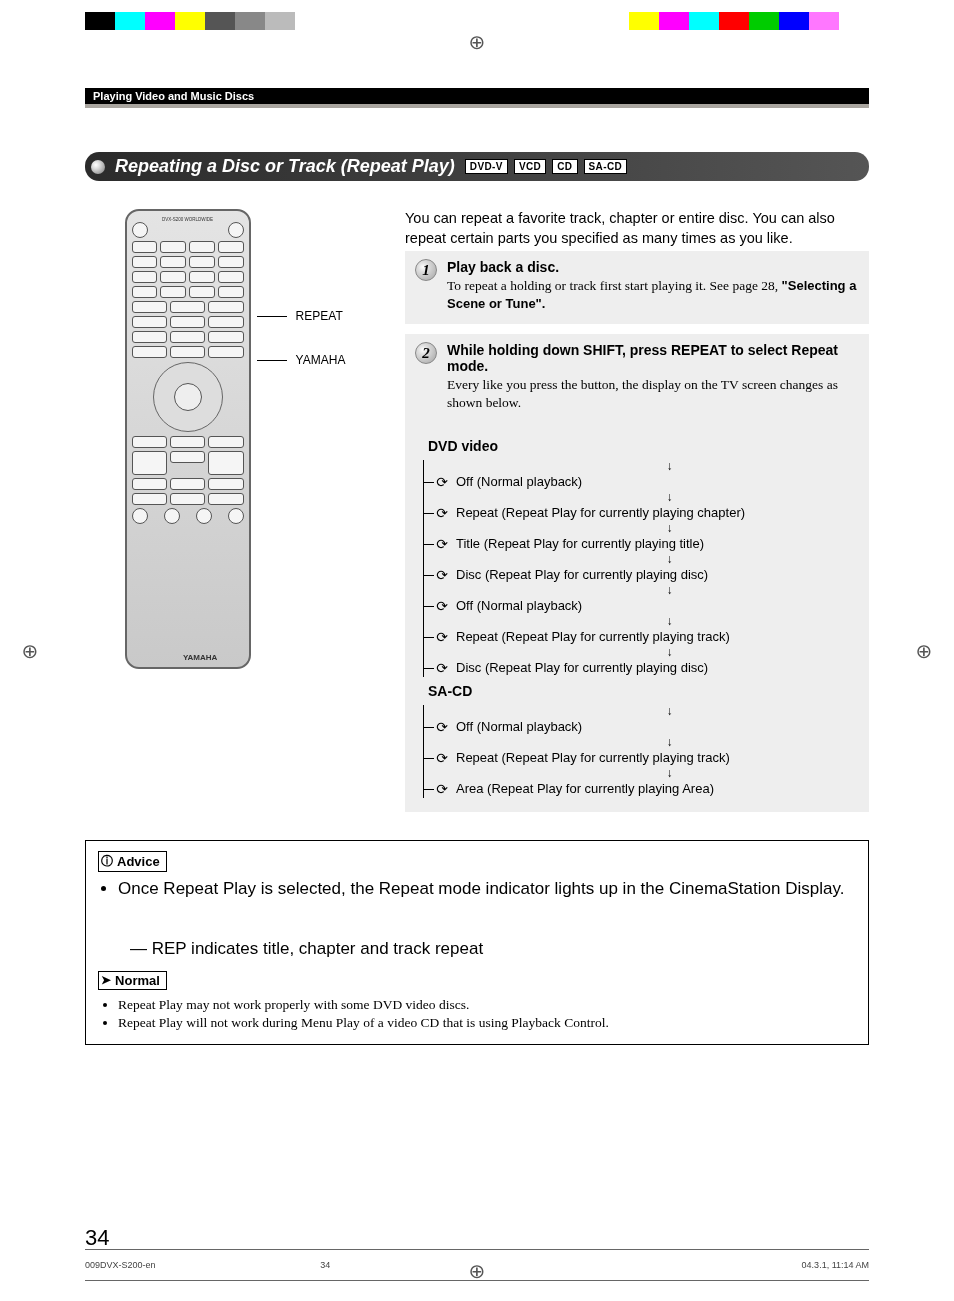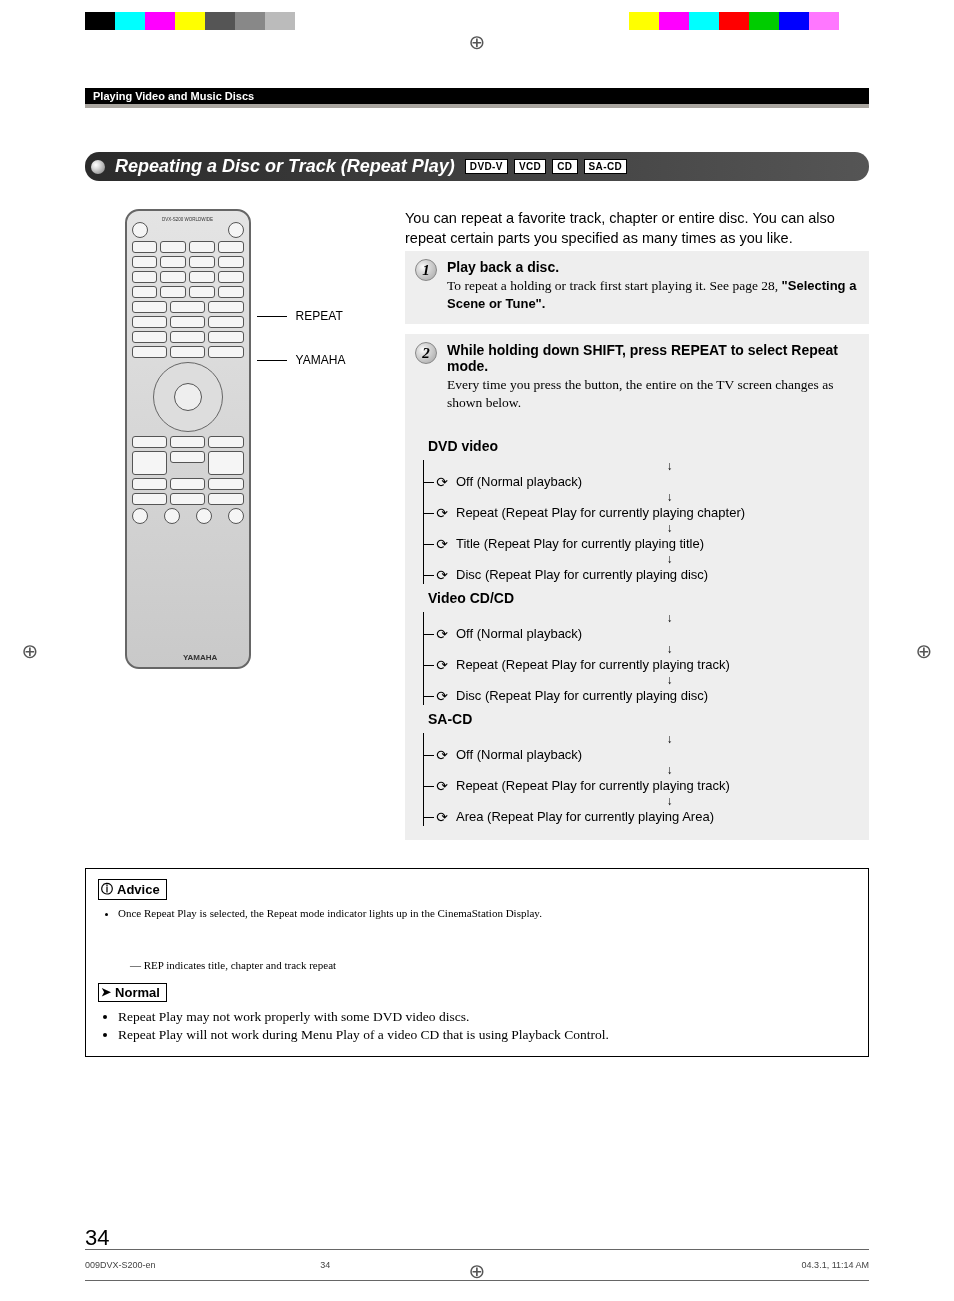--- a/index.html
+++ b/index.html
@@ -202,21 +202,21 @@
     display:inline-flex;
     align-items:center;
     border:1px solid #000;
     font-weight:bold;
     font-size:13px;
     padding:1px 6px 1px 2px;
     gap:4px;
     margin-bottom:6px;
   }
   .tag-label .icon { font-size:12px; }
-  .bullets { list-style: disc; padding-left: 20px; font-family: Liberation Serif, serif; font-size: 11px; line-height:1.35; }
+  .bullets { list-style: disc; padding-left: 20px; font-family: Liberation Sans, sans-serif; font-size: 17px; line-height:1.35; }
   .bullets .sub { list-style:none; padding-left:12px;margin-top:37px; }
   .bullets .sub li::before { content:"— "; }
   .notes-bullets { list-style: disc; padding-left: 20px; font-family: "Times New Roman", serif; font-size: 13.5px; line-height:1.35; }
 
   .page-num {
     position: absolute;
     bottom: 10px;
     left: 0;
     font-size: 22px;
   }
@@ -389,21 +389,21 @@
           <div class="step-text">
             <span>To repeat a holding or track first start playing it. See page 28, </span><span class="bold">"Selecting a Scene or Tune".</span>
           </div>
         </div>
       </div>
 
       <div class="step-block" style="margin-bottom:0;">
         <div class="step-num">2</div>
         <div class="step-body">
           <div class="step-head">While holding down SHIFT, press REPEAT to select Repeat mode.</div>
-          <div class="step-text">Every time you press the button, the entire on the TV screen changes as shown below.</div>
+          <div class="step-text">Every like you press the button, the display on the TV screen changes as shown below.</div>
         </div>
       </div>
 
       <div class="flow-group" id="flows">
           <div class="flow-title">DVD video</div>
           <div class="flow">
             <div class="flow-arrow">↓</div>
             <div class="flow-row">
               <span class="repeat-icon">⟳</span>
               <span class="flow-text">Off (Normal playback)</span>
@@ -417,21 +417,20 @@
             <div class="flow-row">
               <span class="repeat-icon">⟳</span>
               <span class="flow-text">Title (Repeat Play for currently playing title)</span>
             </div>
             <div class="flow-arrow">↓</div>
             <div class="flow-row">
               <span class="repeat-icon">⟳</span>
               <span class="flow-text">Disc (Repeat Play for currently playing disc)</span>
             </div>
           </div>
-          <div class="flow-title">Video CD/CD</div>
           <div class="flow">
             <div class="flow-arrow">↓</div>
             <div class="flow-row">
               <span class="repeat-icon">⟳</span>
               <span class="flow-text">Off (Normal playback)</span>
             </div>
             <div class="flow-arrow">↓</div>
             <div class="flow-row">
               <span class="repeat-icon">⟳</span>
               <span class="flow-text">Repeat (Repeat Play for currently playing track)</span>

